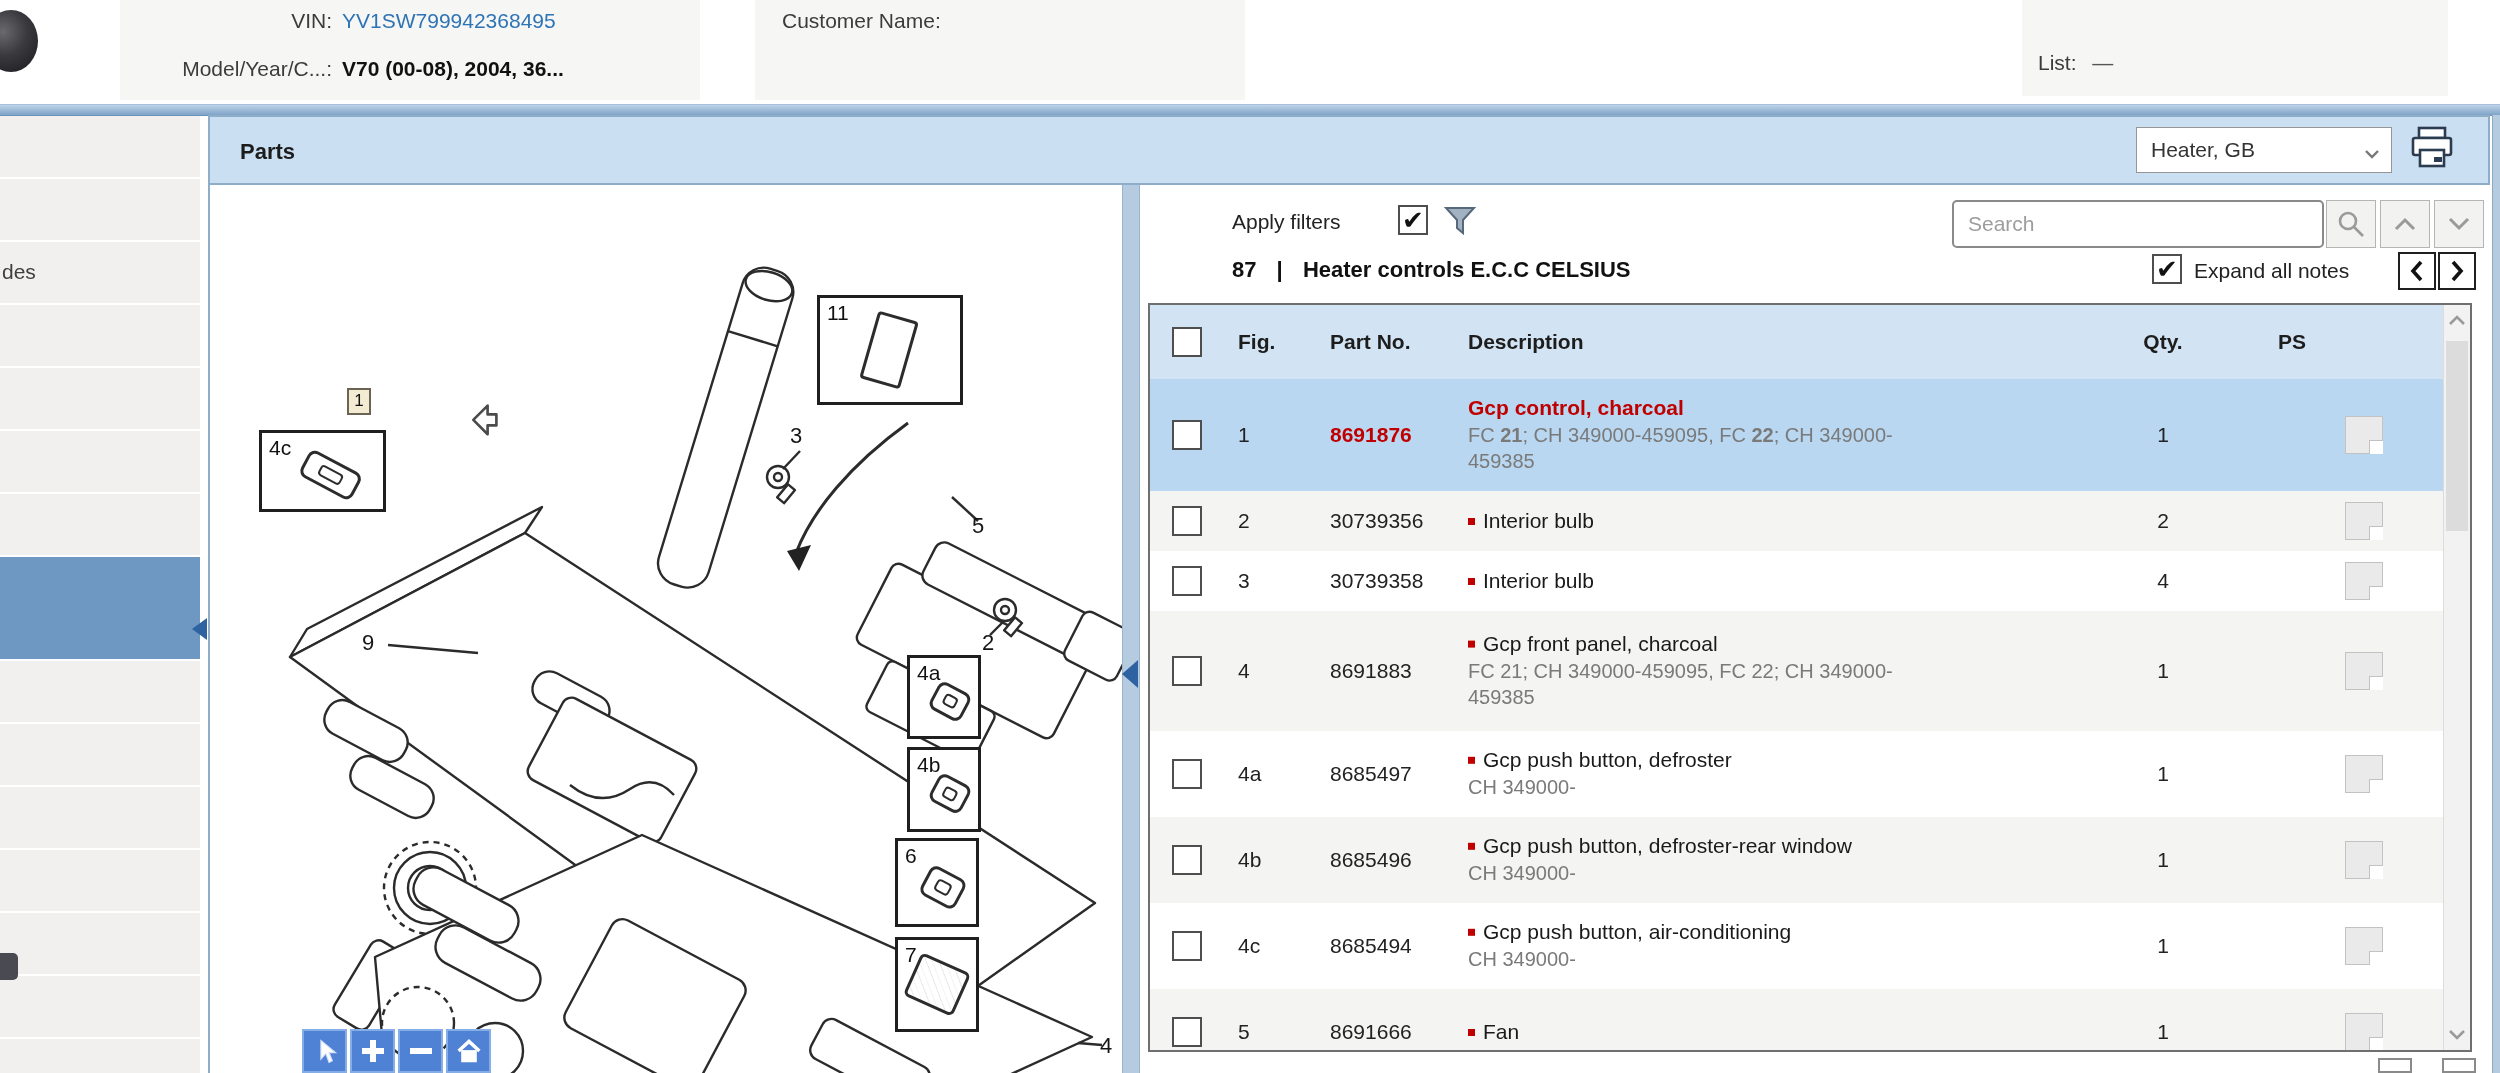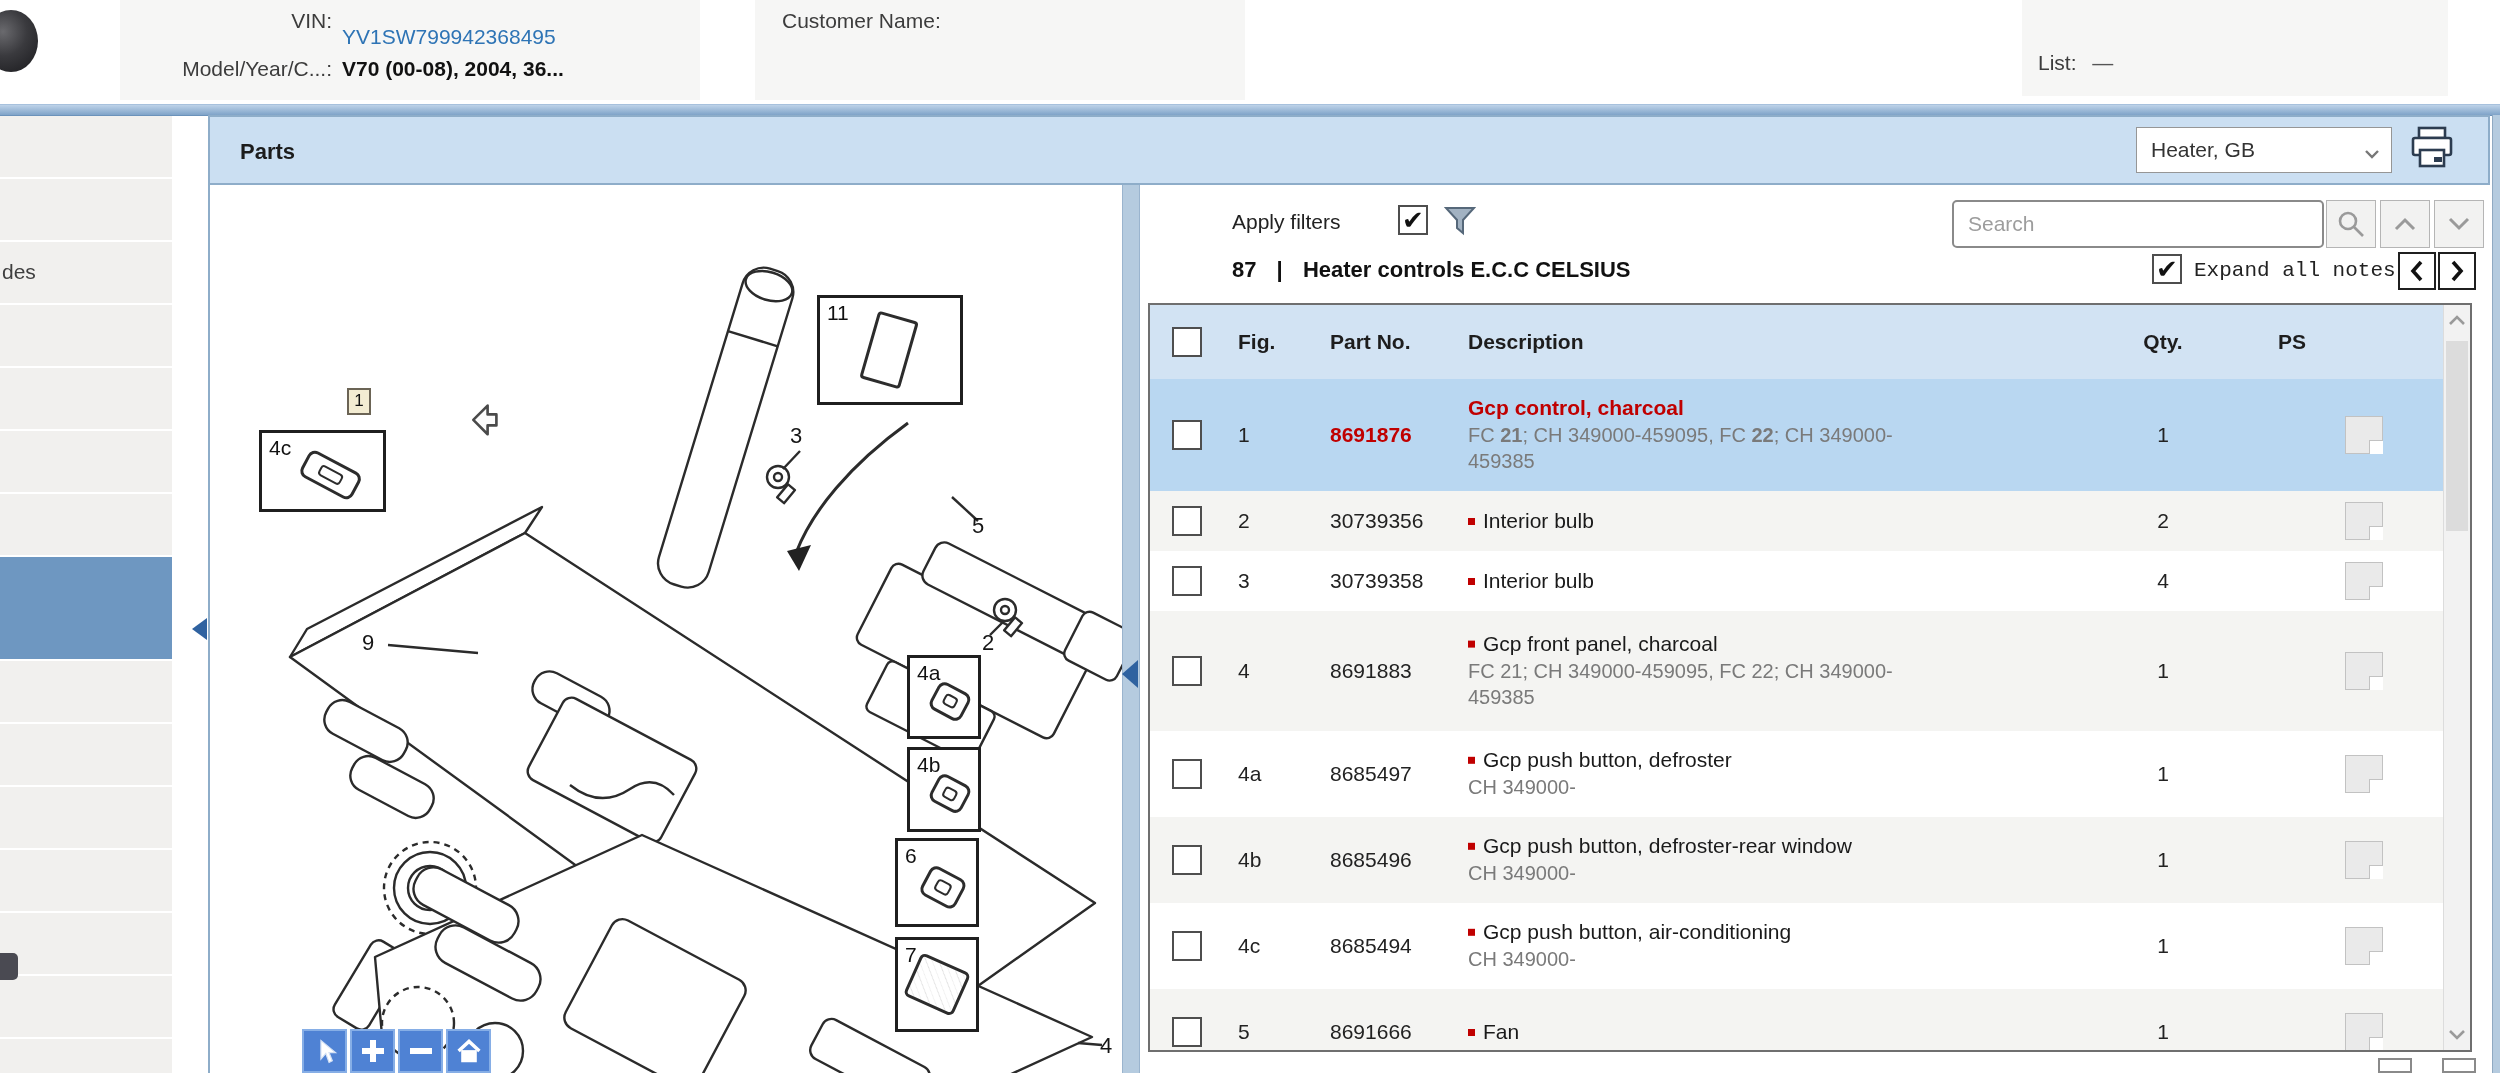--- a/index.html
+++ b/index.html
@@ -8,21 +8,21 @@
   .hdr-card{position:absolute;top:0;height:100px;background:#f6f6f5;}
   .logo{position:absolute;left:-16px;top:10px;width:54px;height:62px;border-radius:50%;
     background:radial-gradient(circle at 35% 35%, #6a6a6e 0%, #3a3a3e 45%, #19191c 100%);}
   .hdr-label{position:absolute;font-size:21px;color:#3c3c3c;white-space:nowrap;}
   .hdr-value{position:absolute;font-size:21px;white-space:nowrap;}
   .link{color:#2e74b5;}
   .bold{font-weight:bold;color:#111;}
   .blue-divider{position:absolute;left:0;top:104px;width:2500px;height:12px;
     background:linear-gradient(#bed3e9,#7fa3c8);border-top:1px solid #a7c1dd;border-bottom:1px solid #6b92ba;box-sizing:border-box;}
   
-  .sb-row{position:absolute;left:0;width:172px;background:#f1f0ee;overflow:hidden;}
+  .sb-row{position:absolute;left:0;width:200px;background:#f1f0ee;overflow:hidden;}
   .sb-row.sel{background:#6e97c1;}
   .sb-row span{display:block;margin:18px 0 0 2px;font-size:21px;color:#3f3f3f;}
   .sb-glyph{position:absolute;left:-6px;top:953px;width:24px;height:27px;border-radius:5px;background:#4a4a52;}
   .collapse-handle{position:absolute;width:0;height:0;border-top:11px solid transparent;
     border-bottom:11px solid transparent;border-right:15px solid #2f62a0;}
   
   .parts-frame{position:absolute;left:208px;top:115px;width:2282px;height:958px;
     border:2px solid #8eadc9;box-sizing:border-box;background:#fff;}
   .parts-titlebar{position:absolute;left:208px;top:115px;width:2282px;height:70px;
     background:#cbdff2;border:2px solid #8eadc9;box-sizing:border-box;}
@@ -97,21 +97,21 @@
 </head>
 <body>
 
 <div>
   <div class="hdr-card" style="left:120px;width:580px;"></div>
   <div class="hdr-card" style="left:755px;width:490px;"></div>
   <div class="hdr-card" style="left:2022px;width:426px;height:96px;"></div>
   <div class="logo"></div>
 
   <div class="hdr-label" style="left:140px;top:9px;width:192px;text-align:right;">VIN:</div>
-  <a class="hdr-value link" style="left:342px;top:25px;text-decoration:none;">YV1SW799942368495</a>
+  <a class="hdr-value link" style="left:342px;top:9px;text-decoration:none;">YV1SW799942368495</a>
   <div class="hdr-label" style="left:110px;top:57px;width:222px;text-align:right;">Model/Year/C...:</div>
   <div class="hdr-value bold" style="left:342px;top:57px;">V70 (00-08), 2004, 36...</div>
   <div class="hdr-label" style="left:782px;top:9px;">Customer Name:</div>
   <div class="hdr-label" style="left:2038px;top:3px;margin-top:48px;">
     <span>List:</span>
     <span style="margin-left:10px;color:#555;">—</span>
   </div>
   <div class="blue-divider"></div>
 </div>
 
@@ -328,21 +328,21 @@
 
 <div class="section-line">
   <span>87</span>
   <span class="sep">|</span>
   <span>Heater controls E.C.C CELSIUS</span>
 </div>
 
 <div class="cbox" style="position:absolute;left:2152px;top:254px;">
     <span>✔</span>
   </div>
-<div class="label-21" style="position:absolute;left:2194px;top:259px;font-family:Liberation Mono, monospace;">Expand all notes</div>
+<div class="label-21" style="position:absolute;left:2194px;top:259px;">Expand all notes</div>
 <div class="pager-btn" style="left:2398px;">
   <svg width="16" height="22" viewBox="0 0 16 22">
     <polyline points="12,2 4,11 12,20" fill="none" stroke="#111" stroke-width="3.6"></polyline>
     </svg>
 </div>
 <div class="pager-btn" style="left:2438px;">
   <svg width="16" height="22" viewBox="0 0 16 22">
     <polyline points="4,2 12,11 4,20" fill="none" stroke="#111" stroke-width="3.6"></polyline>
     </svg>
 </div>

